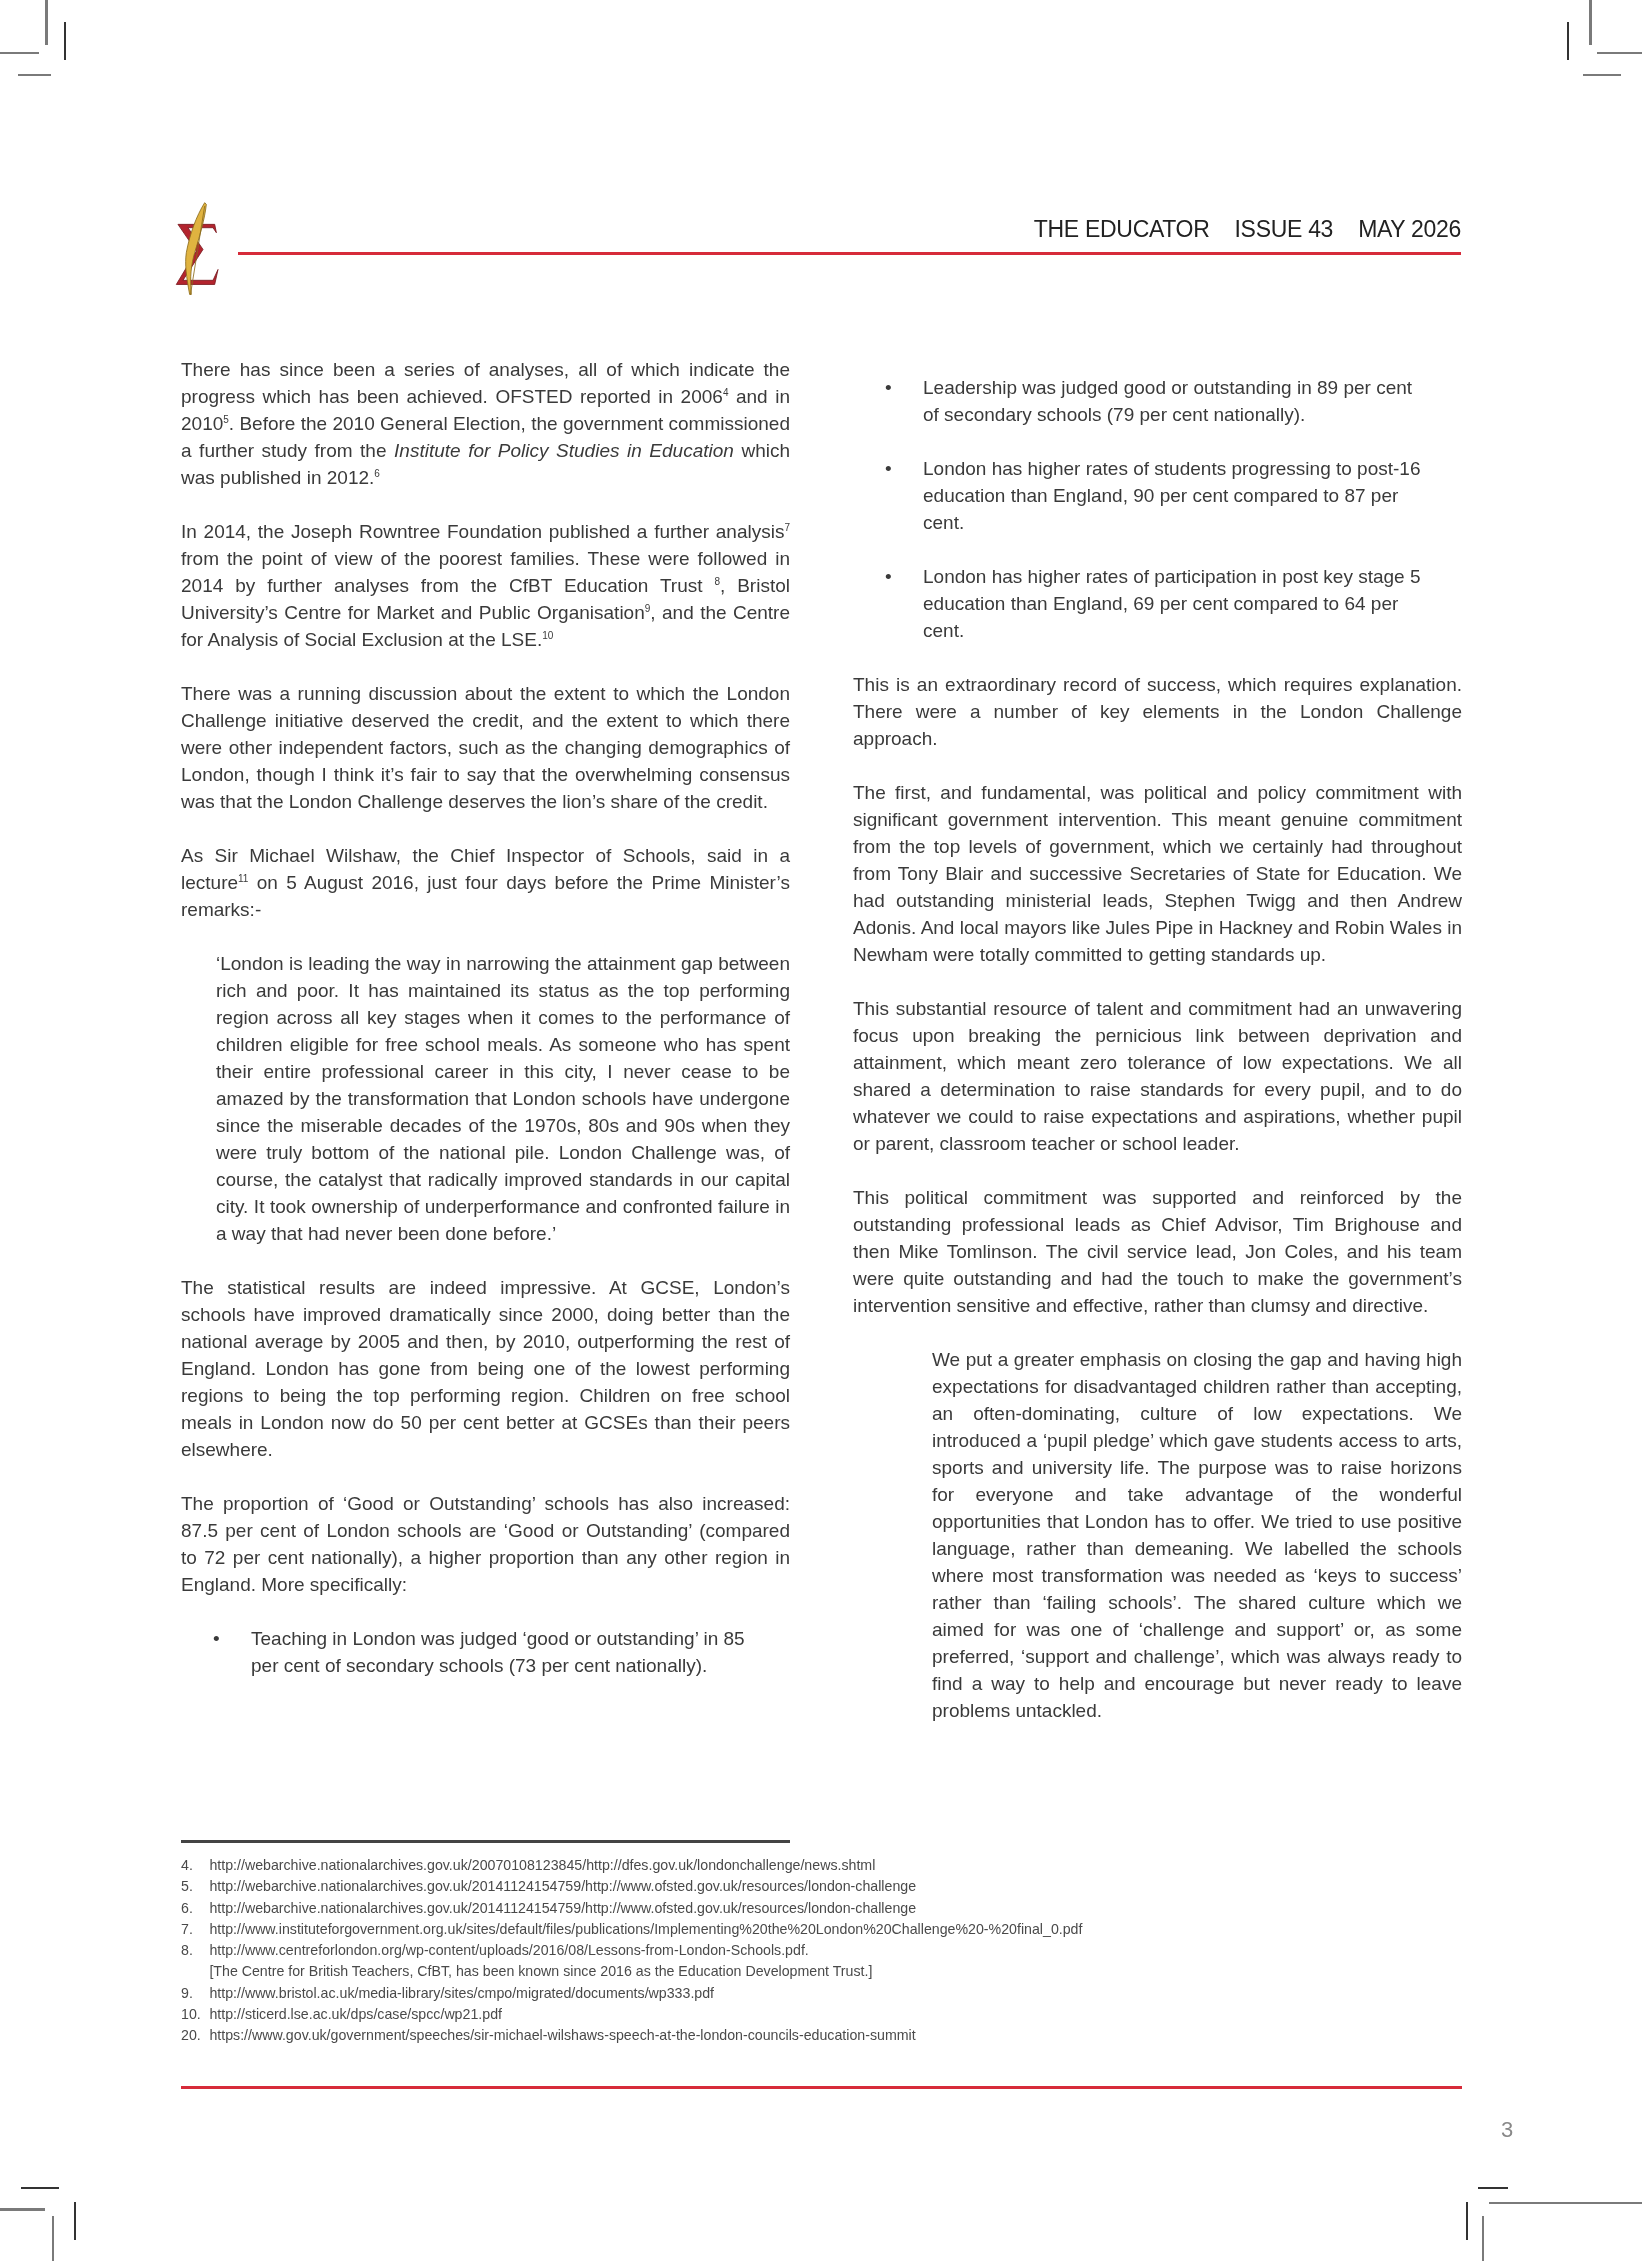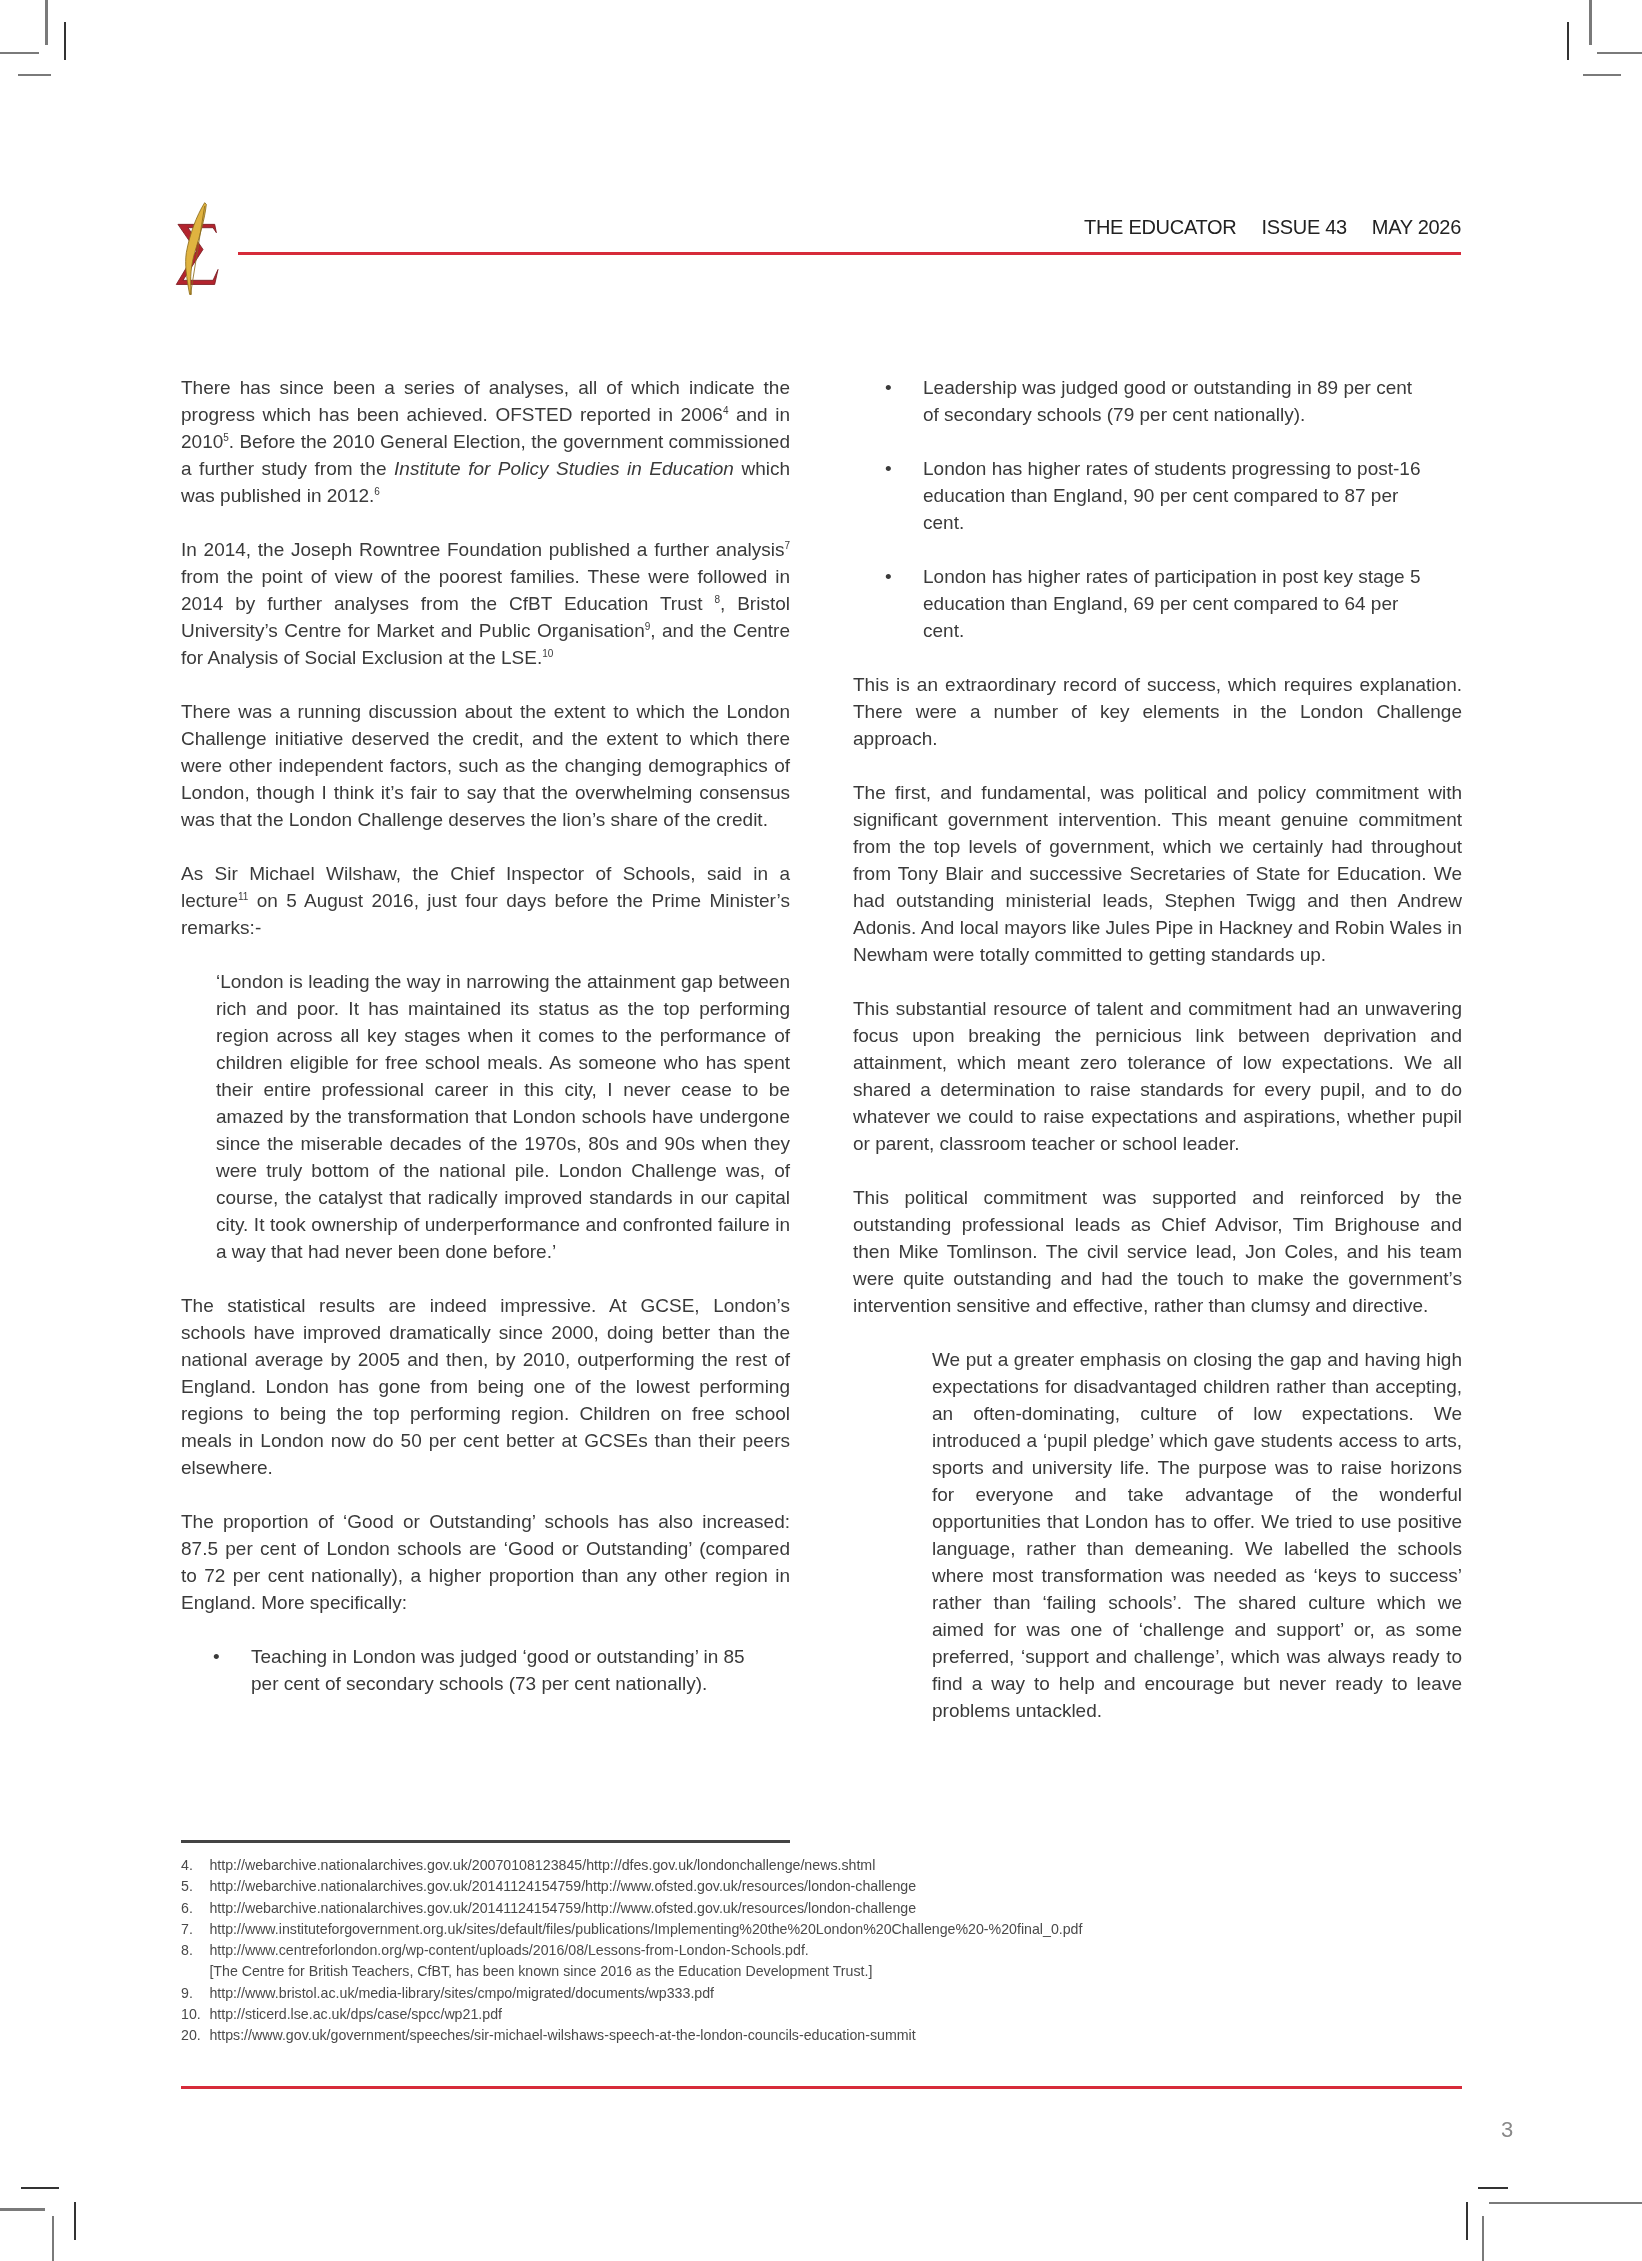--- a/index.html
+++ b/index.html
@@ -4,21 +4,21 @@
 <style>
   html, body { margin: 0; padding: 0; background: #ffffff; }
   body {
     width: 1642px; height: 2261px; position: relative; overflow: hidden;
     font-family: "Liberation Sans", sans-serif; color: #3a3a3a;
   }
   .crop { position: absolute; background: #7a7a7a; }
   .crop.dark { background: #333; }
   .header-meta {
     position: absolute; right: 181px; top: 216px;
-    font-size: 20px; color: #222; letter-spacing: -0.3px;
+    font-size: 23px; color: #222; letter-spacing: -0.3px;
     display: flex; gap: 25px;
   }
   .rule-red { position: absolute; height: 3.3px; background: #d62b3a; }
   .logo { position: absolute; left: 171px; top: 201px; width: 59px; height: 96px; }
   .col { position: absolute; width: 609px; font-size: 19px; line-height: 27px; }
   .col p { margin: 0 0 27px 0; text-align: justify; }
   .col .quote { padding-left: 35px; }
   .col .indent-block { padding-left: 82px; margin-left: 0; }
   .col sup { font-size: 10px; line-height: 0; vertical-align: super; }
   .col em { font-style: italic; }
@@ -61,21 +61,21 @@
   <line x1="40" y1="6" x2="23" y2="112" stroke="#8a6a1a" stroke-width="1"></line>
 </svg>
 
 <div class="header-meta">
   <span>THE EDUCATOR</span>
   <span>ISSUE 43</span>
   <span>MAY 2026</span>
 </div>
 <div class="rule-red" style="left:238px;top:252px;width:1223px;"></div>
 
-<div class="col" style="left:181px;top:374px;">
+<div class="col" style="left:181px;top:356px;">
   <p>
     <span>There has since been a series of analyses, all of which indicate the progress which has been achieved. OFSTED reported in 2006</span><sup>4</sup><span> and in 2010</span><sup>5</sup><span>. Before the 2010 General Election, the government commissioned a further study from the </span><em>Institute for Policy Studies in Education</em><span> which was published in 2012.</span><sup>6</sup>
   </p>
   <p>
     <span>In 2014, the Joseph Rowntree Foundation published a further analysis</span><sup>7</sup><span>  from the point of view of the poorest families. These were followed in 2014 by further analyses from the CfBT Education Trust </span><sup>8</sup><span>, Bristol University’s Centre for Market and Public Organisation</span><sup>9</sup><span>, and the Centre for Analysis of Social Exclusion at the LSE.</span><sup>10</sup>
   </p>
   <p>There was a running discussion about the extent to which the London Challenge initiative deserved the credit, and the extent to which there were other independent factors, such as the changing demographics of London, though I think it’s fair to say that the overwhelming consensus was that the London Challenge deserves the lion’s share of the credit.</p>
   <p>
     <span>As Sir Michael Wilshaw, the Chief Inspector of Schools, said in a lecture</span><sup>11</sup><span> on 5 August 2016, just four days before the Prime Minister’s remarks:-</span>
   </p>

